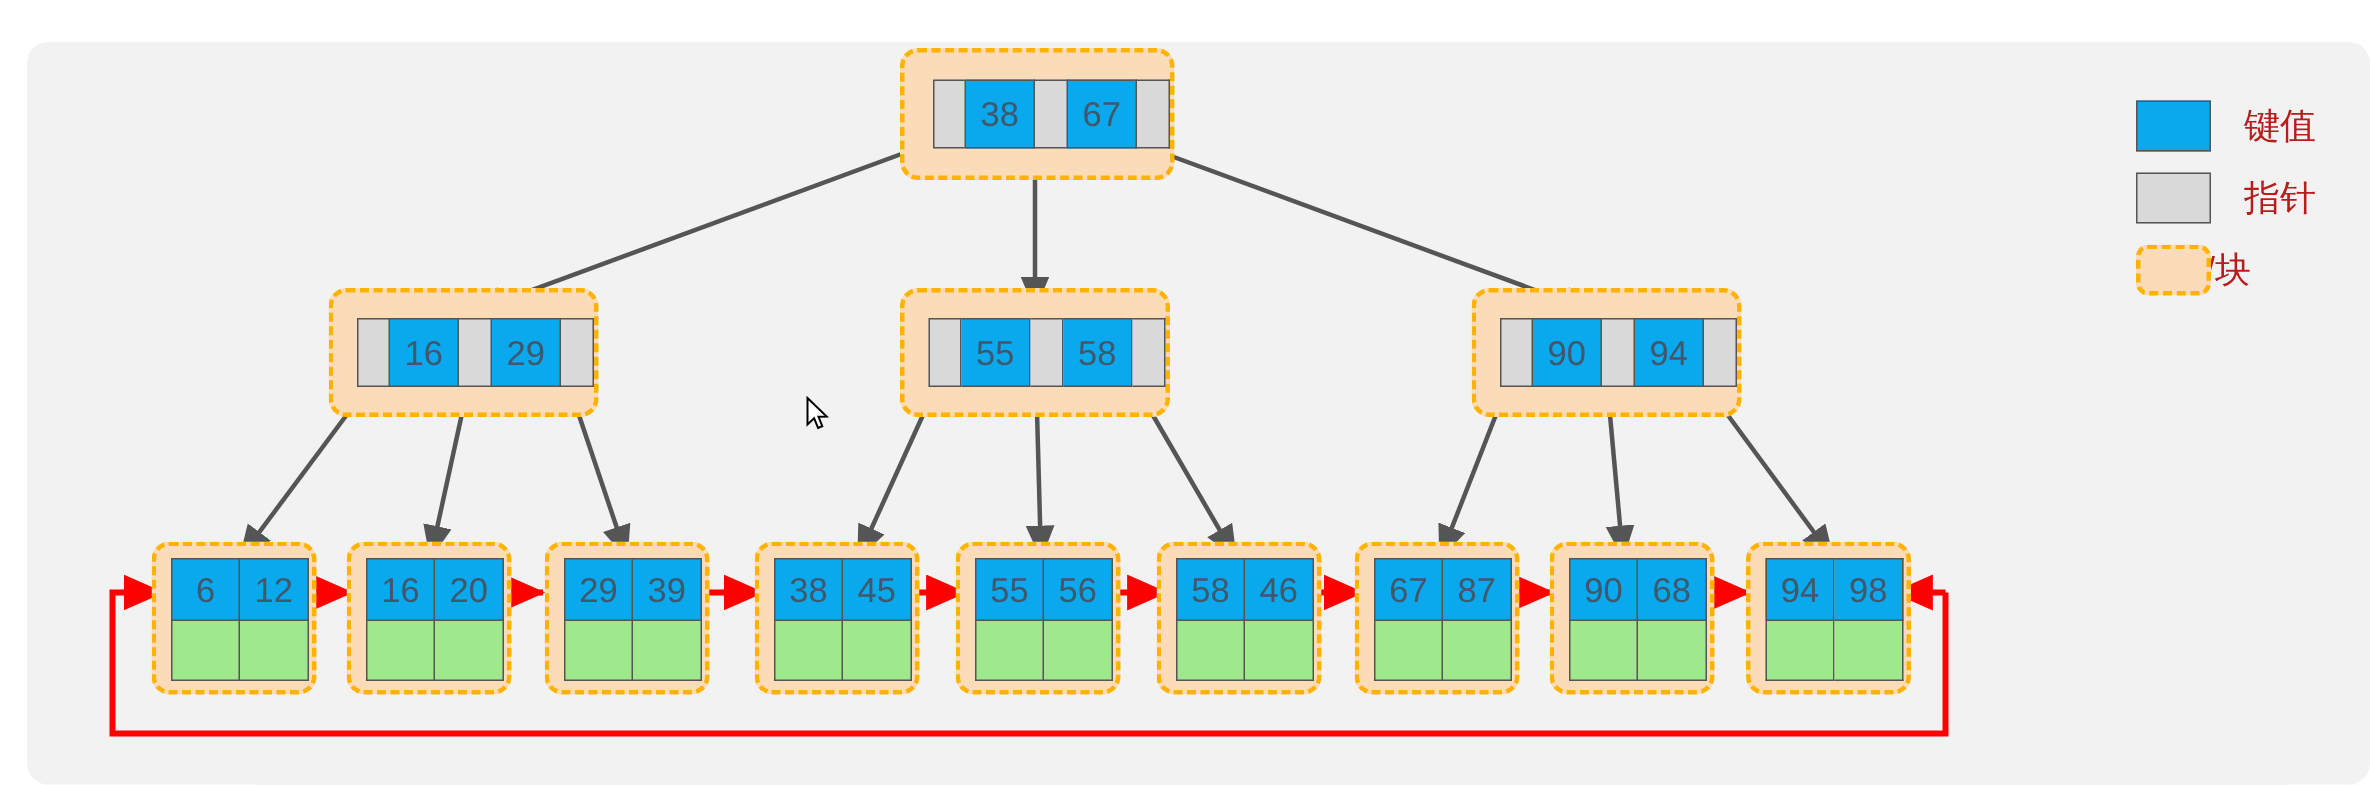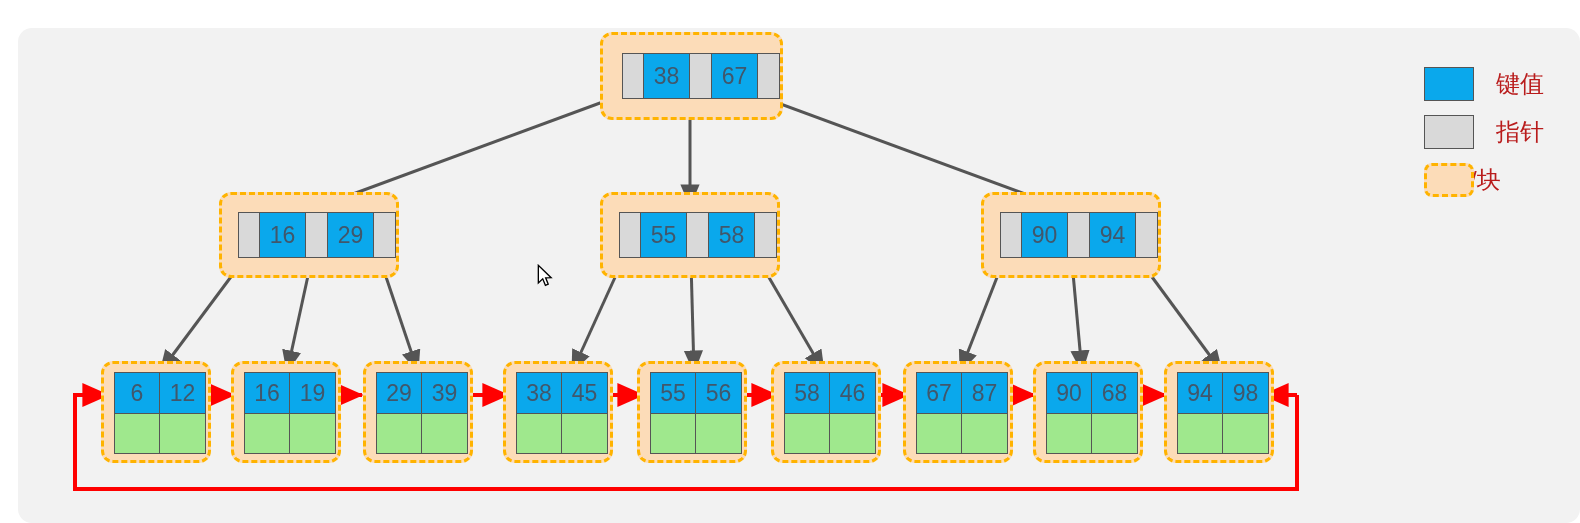--- a/index.html
+++ b/index.html
@@ -146,21 +146,21 @@
       <div class="lcell k">6</div>
       <div class="lcell k c2">12</div>
       <div class="lcell d r2"></div>
       <div class="lcell d c2 r2"></div>
     </div>
   </div>
 
   <div class="page" style="left:231px;top:361px;width:110px;height:102px;">
     <div class="leaf" style="left:10px;top:8px;">
       <div class="lcell k">16</div>
-      <div class="lcell k c2">19</div>
+      <div class="lcell k c2">20</div>
       <div class="lcell d r2"></div>
       <div class="lcell d c2 r2"></div>
     </div>
   </div>
 
   <div class="page" style="left:363px;top:361px;width:110px;height:102px;">
     <div class="leaf" style="left:10px;top:8px;">
       <div class="lcell k">29</div>
       <div class="lcell k c2">39</div>
       <div class="lcell d r2"></div>

